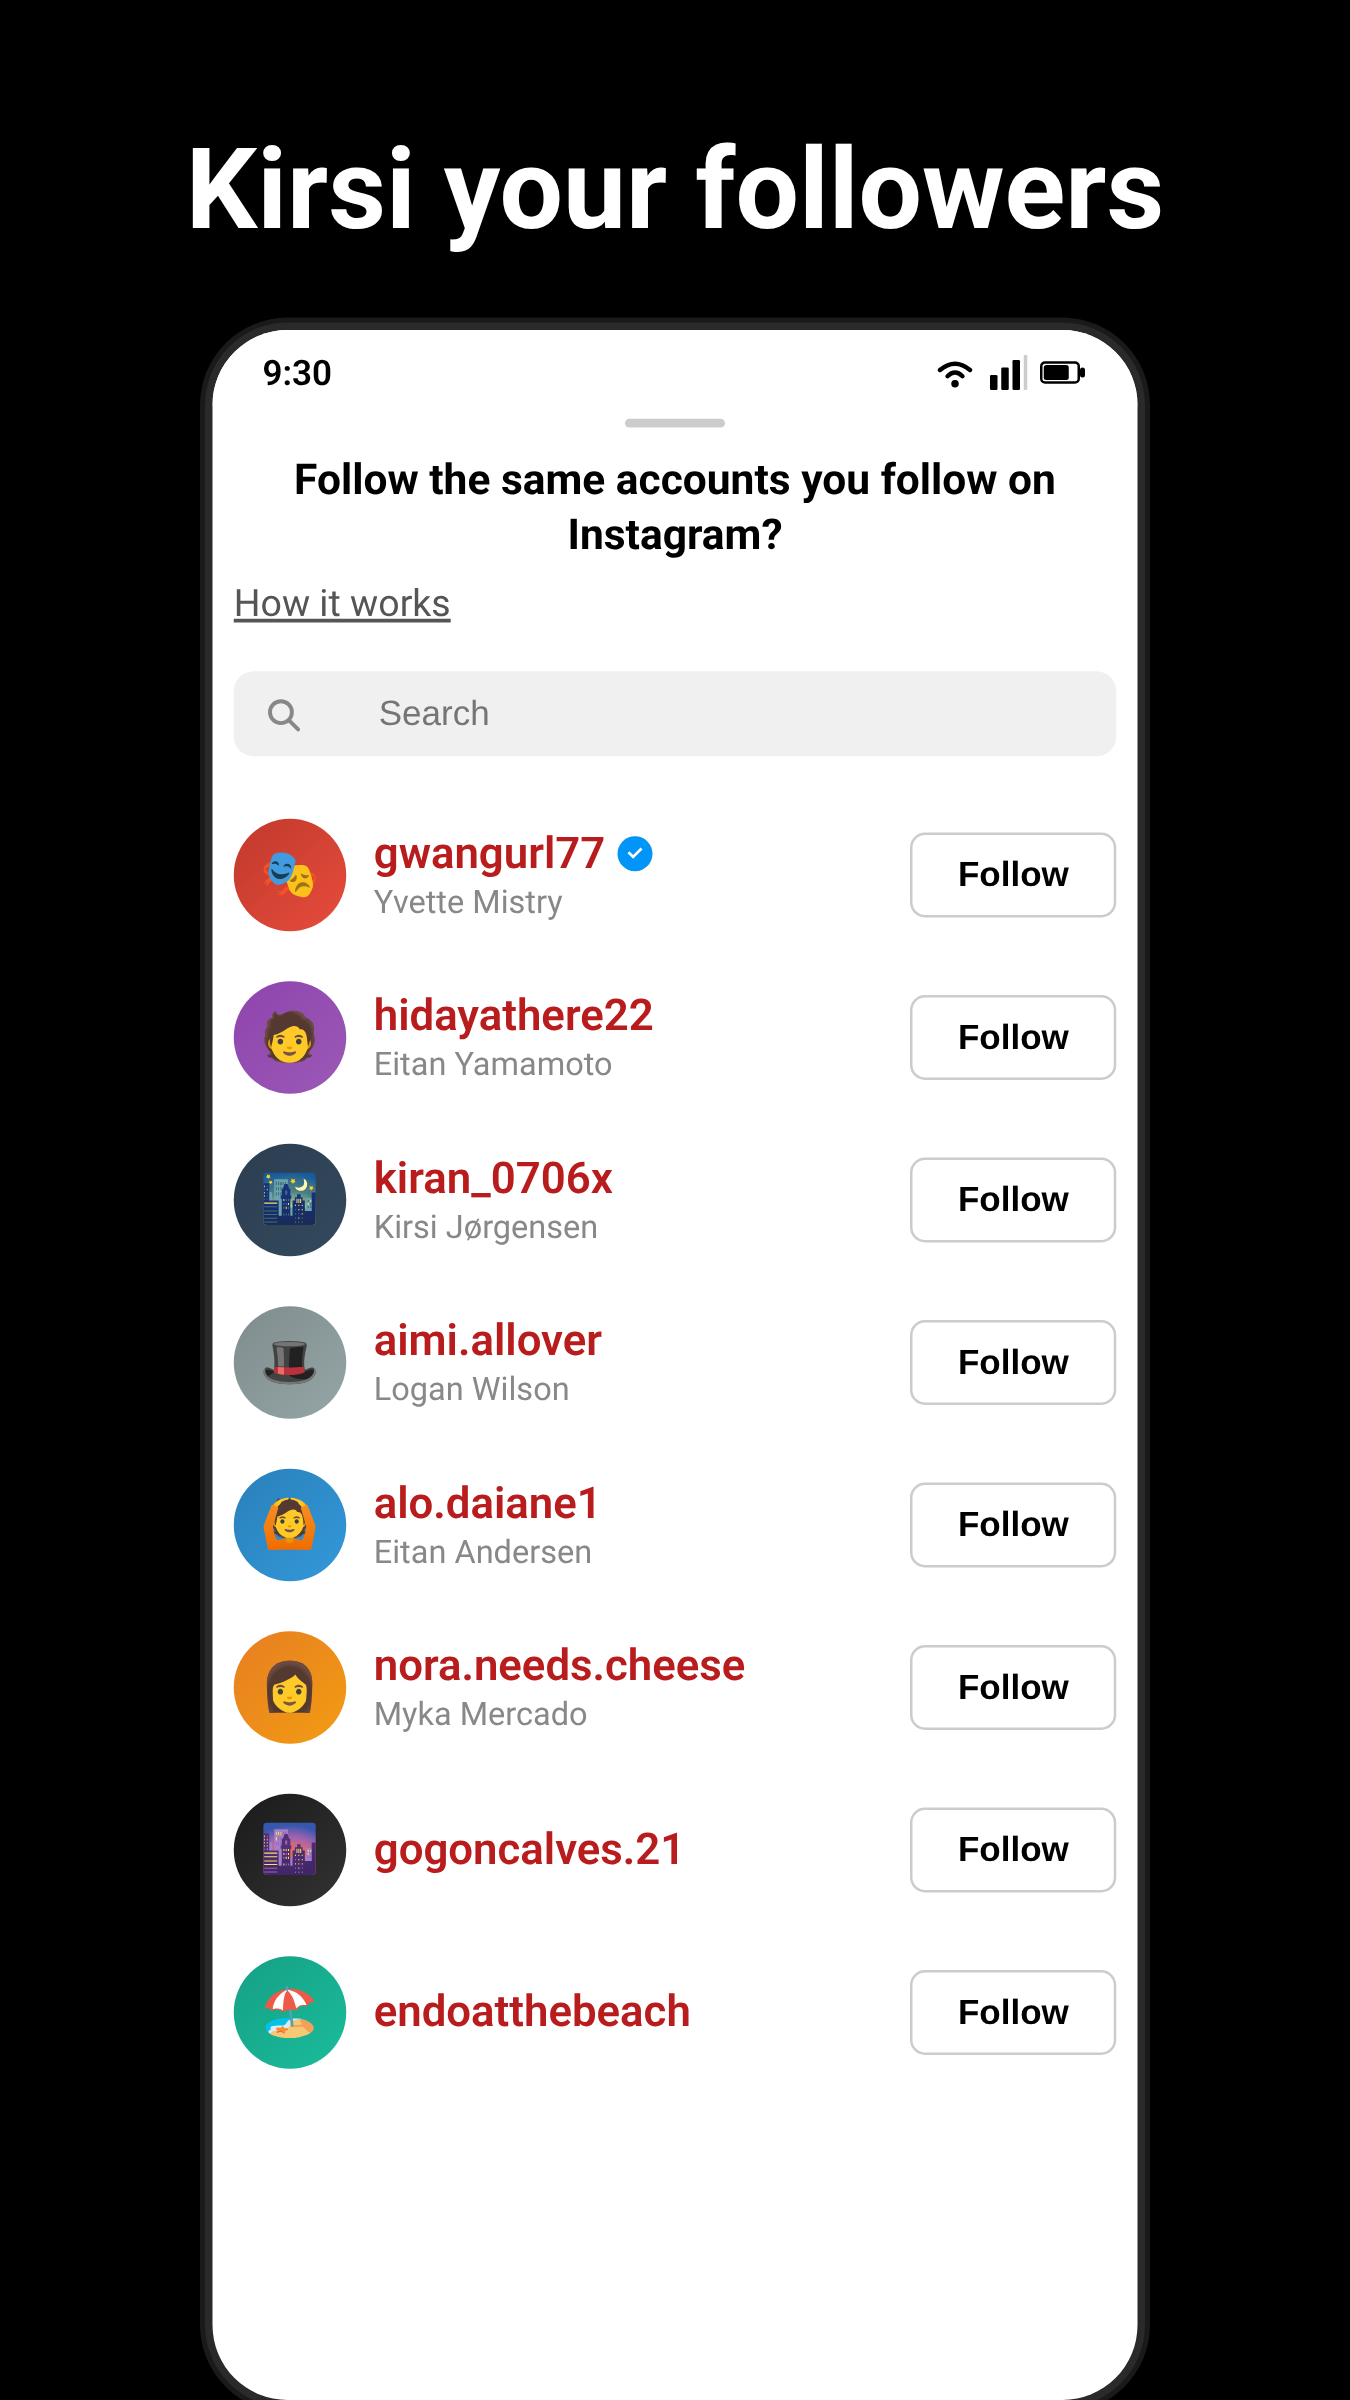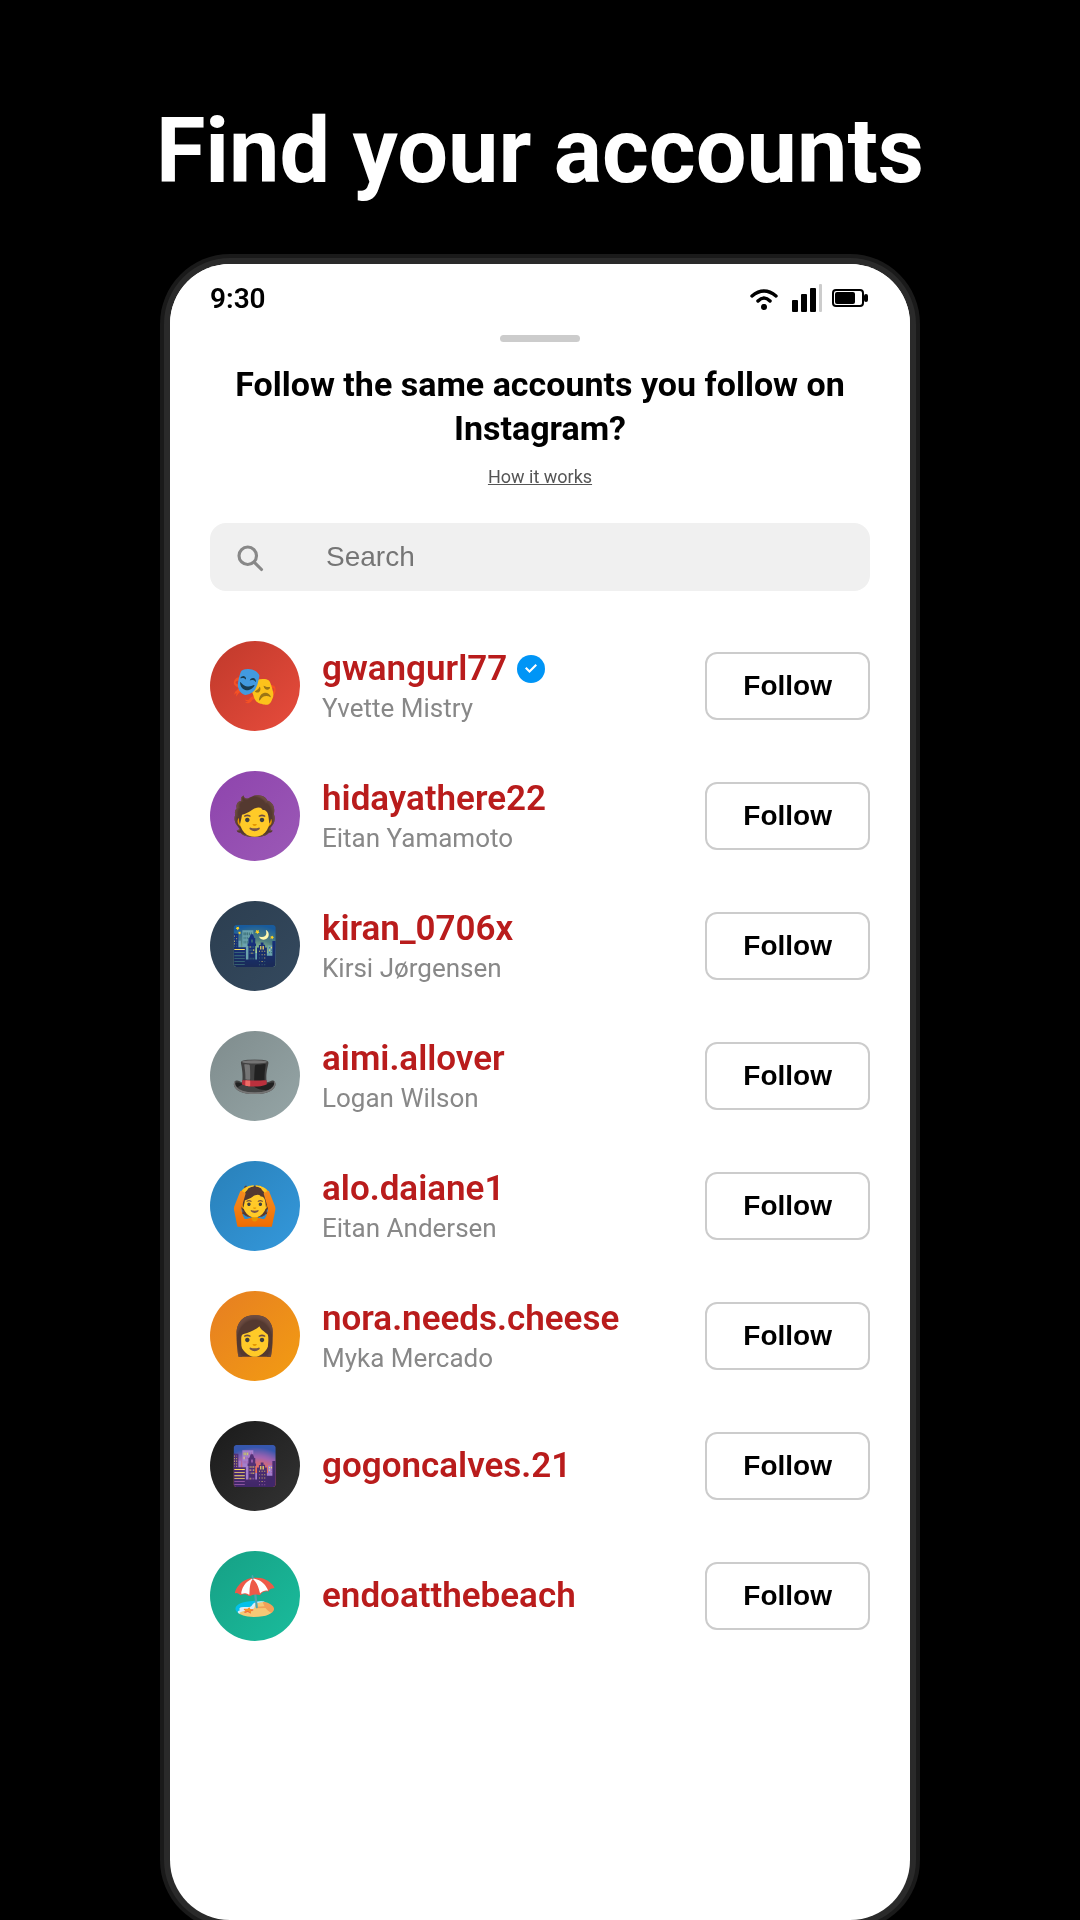--- a/index.html
+++ b/index.html
@@ -56,36 +56,36 @@
 
     .drag-handle {
       width: 80px;
       height: 7px;
       background: #ccc;
       border-radius: 4px;
       margin: 10px auto 20px;
     }
 
     .sheet-content {
-      padding: 0 40px 40px;
+      padding: 0 17px 40px;
     }
 
     .sheet-title {
       font-size: 34px;
       font-weight: 700;
       text-align: center;
       color: #000;
       line-height: 1.3;
       margin-bottom: 16px;
     }
 
     .how-it-works {
-      font-size: 18px;
+      font-size: 30px;
       color: #555;
-      text-align: center;
+      text-align: left;
       margin-bottom: 36px;
       text-decoration: underline;
     }
 
     .search-bar {
       display: flex;
       align-items: center;
       background: #f0f0f0;
       border-radius: 16px;
       padding: 18px 24px;
@@ -203,21 +203,21 @@
       height: 100%;
       display: flex;
       align-items: center;
       justify-content: center;
       font-size: 38px;
     }
   </style>
 </head>
 <body>
 
-<h1 class="hero-title">Find your accounts</h1>
+<h1 class="hero-title">Kirsi your followers</h1>
 
 <div class="phone-shell">
 
   <div class="status-bar">
     <span class="status-time">9:30</span>
     <div class="status-icons">
 
       <svg width="36" height="28" viewBox="0 0 36 28" fill="none">
         <path d="M18 22 L18 22" stroke="#000" stroke-width="4" stroke-linecap="round"></path>
         <path d="M12 17 Q18 11 24 17" stroke="#000" stroke-width="3.5" fill="none" stroke-linecap="round"></path>

